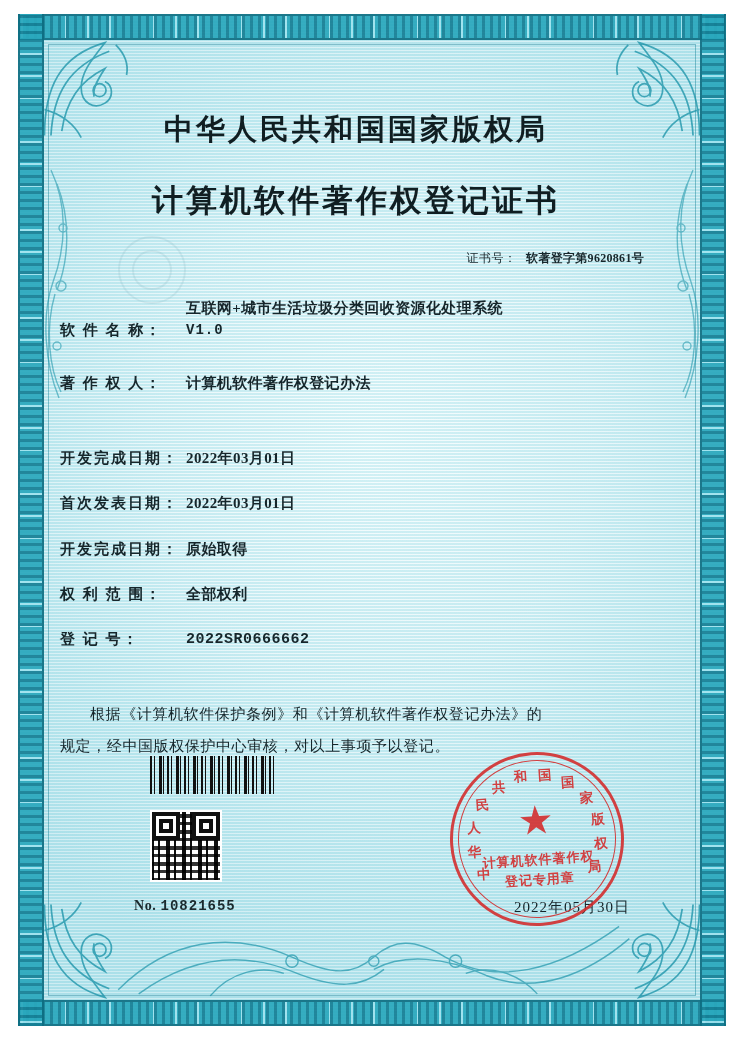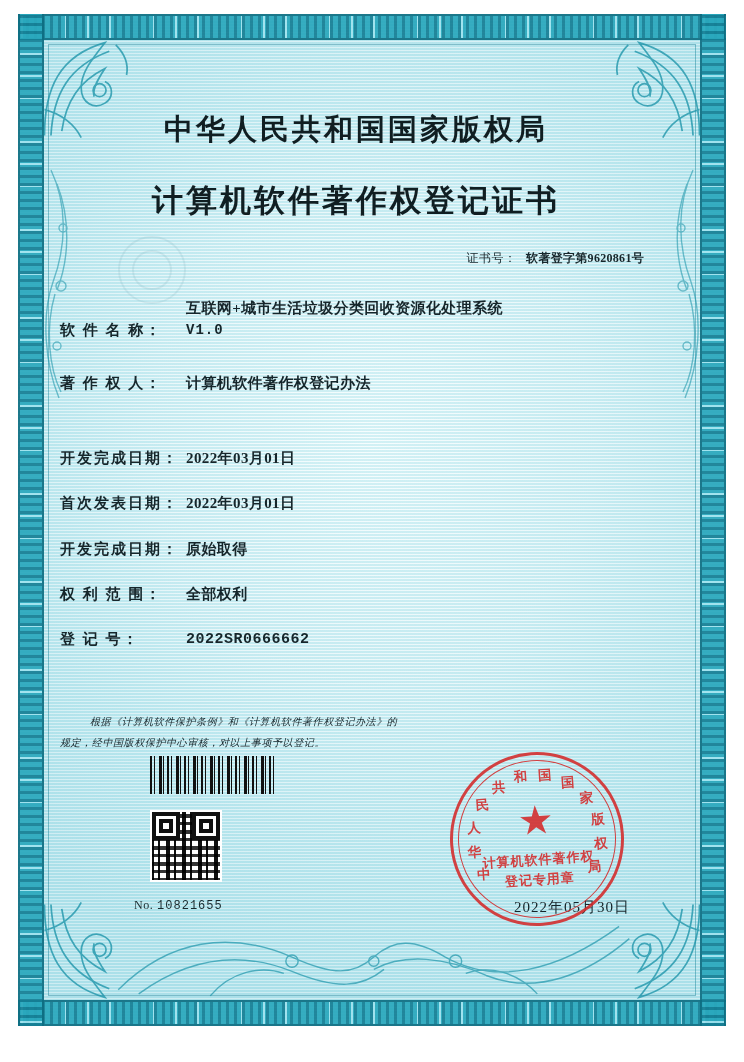--- a/index.html
+++ b/index.html
@@ -169,25 +169,24 @@
     letter-spacing: 0.4px;
   }
   .field-value .line2 { display: block; font-family: "Liberation Mono", monospace; font-size: 14px; letter-spacing: 1px; }
 
   .gap-lg { margin-top: 30px; align-items: flex-end; }
   .gap-xl { margin-top: 52px; }
 
   .mono { font-family: "Liberation Mono", "DejaVu Sans Mono", monospace; letter-spacing: 0.5px; }
 
   .statement {
-    margin-top: 60px;
-    font-size: 10px;
+    margin-top: 48px;
+    font-size: 15px;
     line-height: 2.1;
     letter-spacing: 0.6px;
-    font-style: italic;
   }
   .statement .indent { text-indent: 30px; display: block; }
 
   
   #barcode {
     position: absolute;
     left: 132px;
     top: 742px;
     width: 124px;
     height: 38px;
@@ -218,23 +217,24 @@
     background: #fff;
     box-shadow: inset 0 0 0 3px #fff, inset 0 0 0 7px #111;
   }
   #qrcode::before { left: 2px; top: 2px; }
   #qrcode::after  { right: 2px; top: 2px; }
 
   #serial {
     position: absolute;
     left: 116px;
     top: 884px;
-    font-size: 12px;
+    font-size: 14px;
     letter-spacing: 0.6px;
     color: #1a2a2e;
+    font-weight: bold;
   }
   #serial .sn-num { font-family: "Liberation Mono", monospace; letter-spacing: 1px; }
 
   #issue-date {
     position: absolute;
     right: 96px;
     top: 884px;
     font-size: 15px;
     letter-spacing: 1px;
     color: #16262b;

